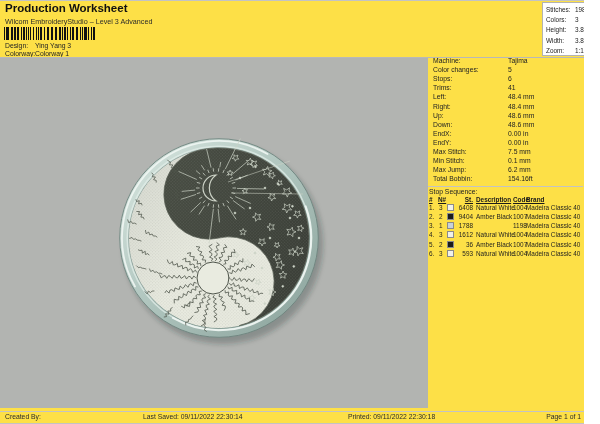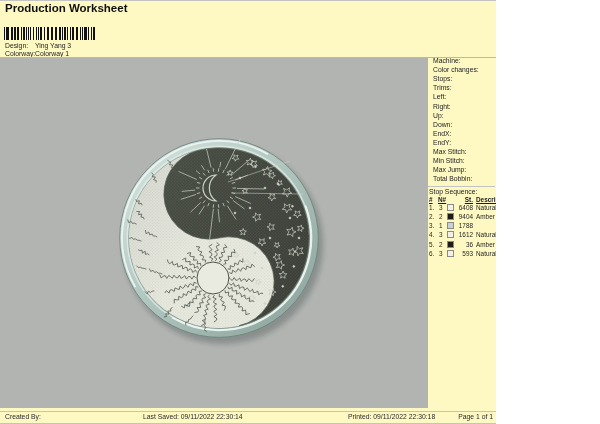--- a/index.html
+++ b/index.html
@@ -1,16 +1,16 @@
 <!DOCTYPE html>
 <html><head>
 <meta charset="utf-8">
 <style>
   html,body{margin:0;padding:0;}
-  #page{position:relative;width:496px;height:424px;background:#fef9c3;
+  #page{position:relative;width:584px;height:424px;background:#fde047;
         font-family:"Liberation Sans",sans-serif;overflow:hidden;color:#1c1c1c;}
   .hline{position:absolute;left:0;right:0;height:1px;background:#c3c3c3;}
   
   #title{position:absolute;left:5px;top:2px;font-size:11.5px;font-weight:bold;color:#101010;}
   #subtitle{position:absolute;left:5px;top:16.5px;font-size:7.2px;color:#2a2a2a;}
   #barcode{position:absolute;left:4px;top:27px;}
   .kvrow{position:absolute;font-size:6.8px;color:#232323;}
   .kvrow .lbl{display:inline-block;width:30px;}
   
   #summary-box{position:absolute;left:542px;top:2px;width:55px;height:52px;
@@ -40,20 +40,21 @@
   #f-created{left:5px;} #f-saved{left:143px;} #f-printed{left:348px;} #f-page{right:3px;}
 </style>
 </head>
 <body>
 
 <div id="page">
 
   <div class="hline" style="top:0;"></div>
 
   <div id="title">Production Worksheet</div>
+  <div id="subtitle">Wilcom EmbroideryStudio – Level 3 Advanced</div>
 
   <svg id="barcode" width="92" height="14">
       <rect x="0" y="0" width="1" height="13" fill="#111111"></rect>
       <rect x="2" y="0" width="3" height="13" fill="#111111"></rect>
       <rect x="7" y="0" width="2" height="13" fill="#111111"></rect>
       <rect x="10" y="0" width="2" height="13" fill="#111111"></rect>
       <rect x="13" y="0" width="2" height="13" fill="#111111"></rect>
       <rect x="17" y="0" width="1" height="13" fill="#111111"></rect>
       <rect x="19" y="0" width="2" height="13" fill="#111111"></rect>
       <rect x="22" y="0" width="1" height="13" fill="#111111"></rect>

